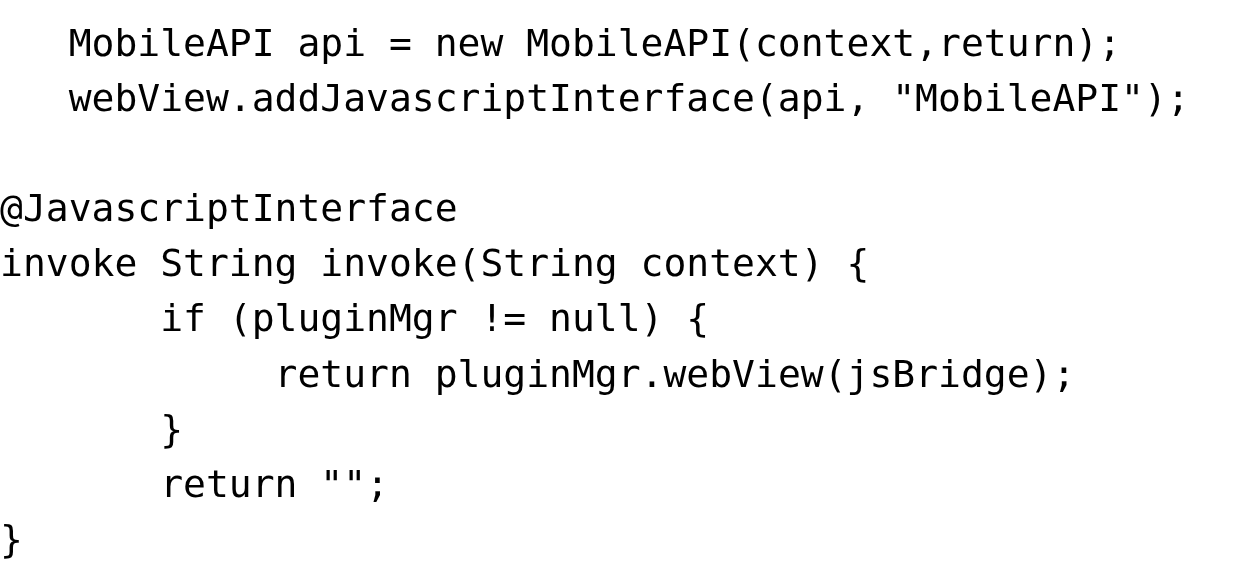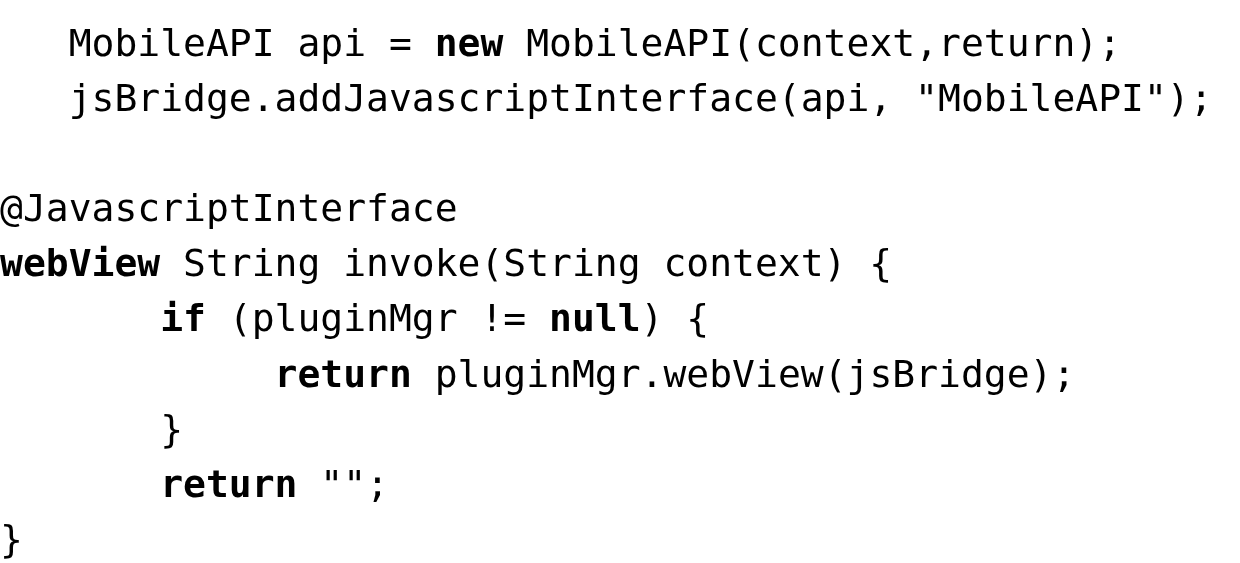--- a/index.html
+++ b/index.html
@@ -13,27 +13,27 @@
   pre.code {
     margin: 0;
     padding: 16px 0 0 0;
     font-family: "Consolas", "Menlo", "DejaVu Sans Mono", "Courier New", monospace;
     font-size: 38px;
     line-height: 1.45;
     color: #000000;
     white-space: pre;
     font-weight: 500;
   }
-  .b { font-weight: 700; }
+  .b { font-weight: 400; }
 </style>
 </head>
 <body>
 
 <pre class="code"><span><span>   </span><span>MobileAPI api = </span><span class="b">new</span><span> MobileAPI(context,return);</span></span>
-<span><span>   </span><span>jsBridge.addJavascriptInterface(api, "MobileAPI");</span></span>
+<span><span>   </span><span>webView.addJavascriptInterface(api, "MobileAPI");</span></span>
 <span><span></span></span>
 <span><span></span><span>@JavascriptInterface</span></span>
-<span><span></span><span class="b">webView</span><span> String invoke(String context) {</span></span>
+<span><span></span><span class="b">invoke</span><span> String invoke(String context) {</span></span>
 <span><span>       </span><span class="b">if</span><span> (pluginMgr != </span><span class="b">null</span><span>) {</span></span>
 <span><span>            </span><span class="b">return</span><span> pluginMgr.webView(jsBridge);</span></span>
 <span><span>       </span><span>}</span></span>
 <span><span>       </span><span class="b">return</span><span> "";</span></span>
 <span><span></span><span>}</span></span></pre>
 
 </body></html>

